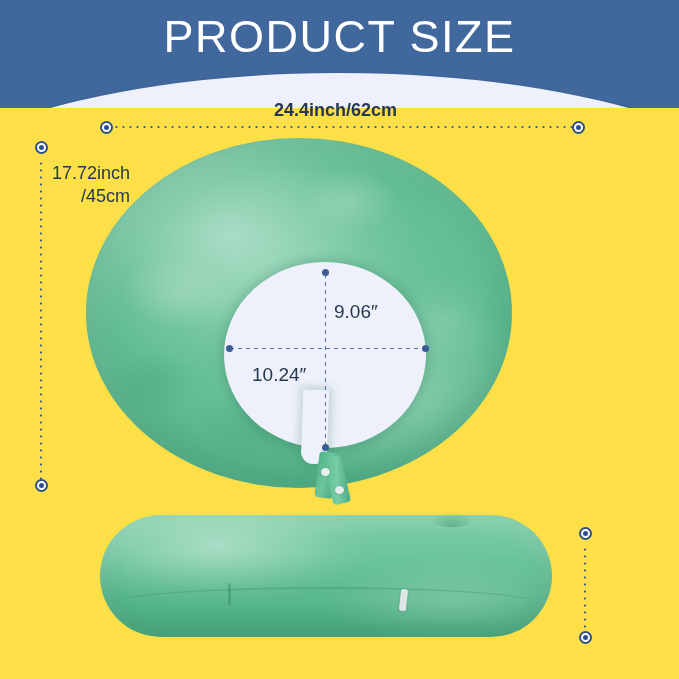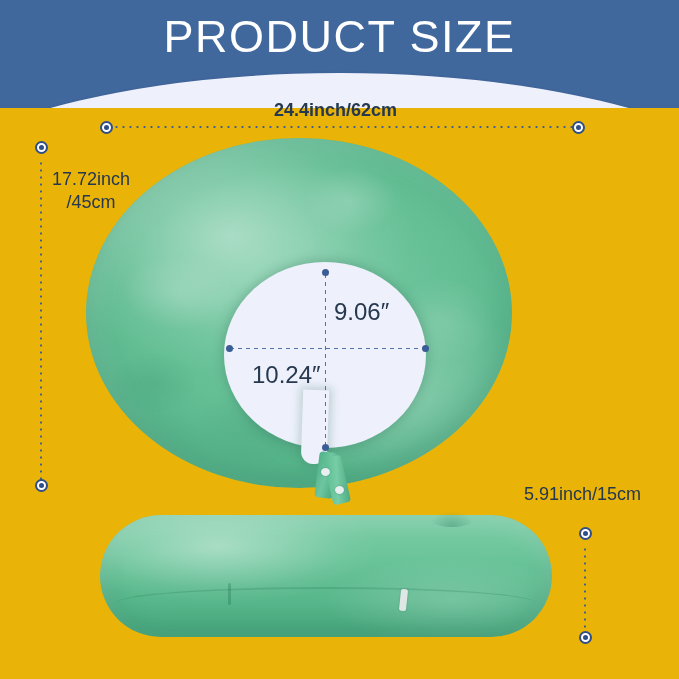--- a/index.html
+++ b/index.html
@@ -8,21 +8,21 @@
     background: #ffffff;
   }
   body {
     font-family: "Liberation Sans", sans-serif;
   }
   #infographic {
     position: relative;
     width: 679px;
     height: 679px;
     overflow: hidden;
-    background: #eab308;
+    background: #fde047;
   }
 
   
   .header-band {
     position: absolute;
     left: 0; top: 0;
     width: 679px;
     height: 108px;
     background: #41689d;
     overflow: hidden;
@@ -105,21 +105,21 @@
     background: #3a5d95;
   }
   .dim-label {
     position: absolute;
     color: #24384f;
     font-size: 18px;
     line-height: 23px;
     white-space: pre-line;
   }
   .dim-label.inner {
-    font-size: 24px;
+    font-size: 19px;
     color: #26394f;
   }
 
   
   .donut-wrap {
     position: absolute;
     left: 86px; top: 138px;
     width: 426px; height: 350px;
   }
   .donut-body {
@@ -291,31 +291,30 @@
   </div>
 
   <div class="dot-h" style="left:113px; top:126px; width:466px;"></div>
   <div class="target-marker" style="left:100px; top:121px;"></div>
   <div class="target-marker" style="left:572px; top:121px;"></div>
   <div class="dim-label" style="left:274px; top:99px;font-weight:bold;">24.4inch/62cm</div>
 
   <div class="dot-v" style="left:40px; top:160px; height:320px;"></div>
   <div class="target-marker" style="left:35px; top:141px;"></div>
   <div class="target-marker" style="left:35px; top:479px;"></div>
-  <div class="dim-label" style="left:52px; top:168px; text-align:center;">17.72inch
+  <div class="dim-label" style="left:52px; top:162px; text-align:right;">17.72inch
 /45cm</div>
 
   <div class="dash-v" style="left:325px; top:274px; height:174px;"></div>
   <div class="small-dot" style="left:322px; top:269px;"></div>
   <div class="small-dot" style="left:322px; top:444px;"></div>
   <div class="dim-label inner" style="left:334px; top:300px;">9.06″</div>
 
   <div class="dash-h" style="left:230px; top:348px; width:196px;"></div>
   <div class="small-dot" style="left:226px; top:345px;"></div>
   <div class="small-dot" style="left:422px; top:345px;"></div>
   <div class="dim-label inner" style="left:252px; top:353px;margin-top:10px;">10.24″</div>
 
   <div class="dot-v" style="left:584px; top:546px; height:86px;"></div>
   <div class="target-marker" style="left:579px; top:527px;"></div>
   <div class="target-marker" style="left:579px; top:631px;"></div>
-  <div class="dim-label" style="left:524px; top:483px;">5.91inch/15cm</div>
 
 </div>
 
 </body></html>

